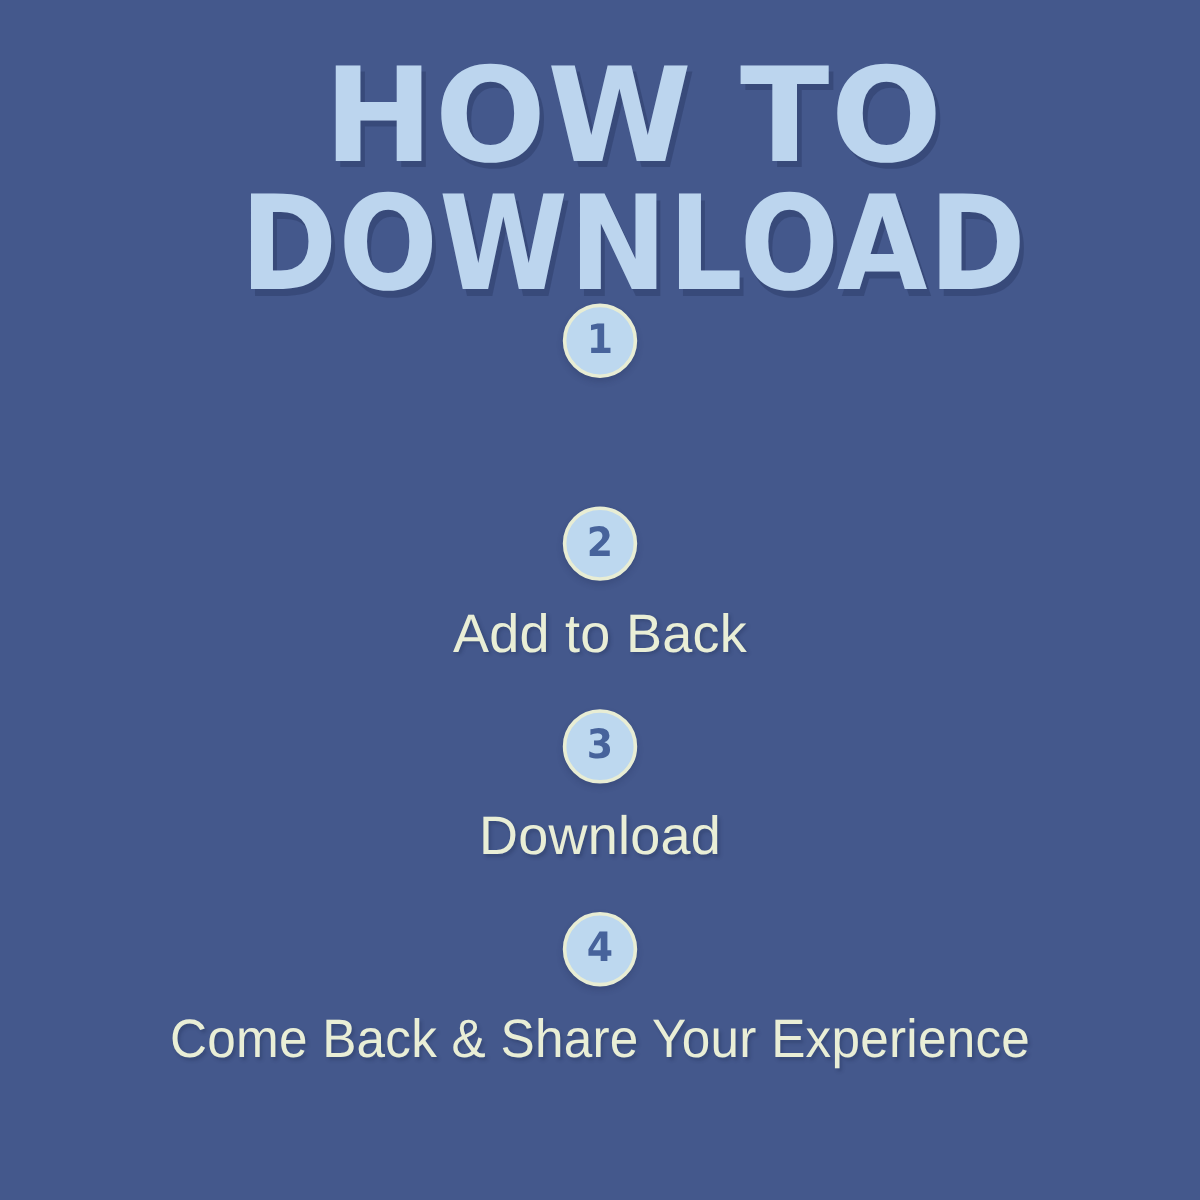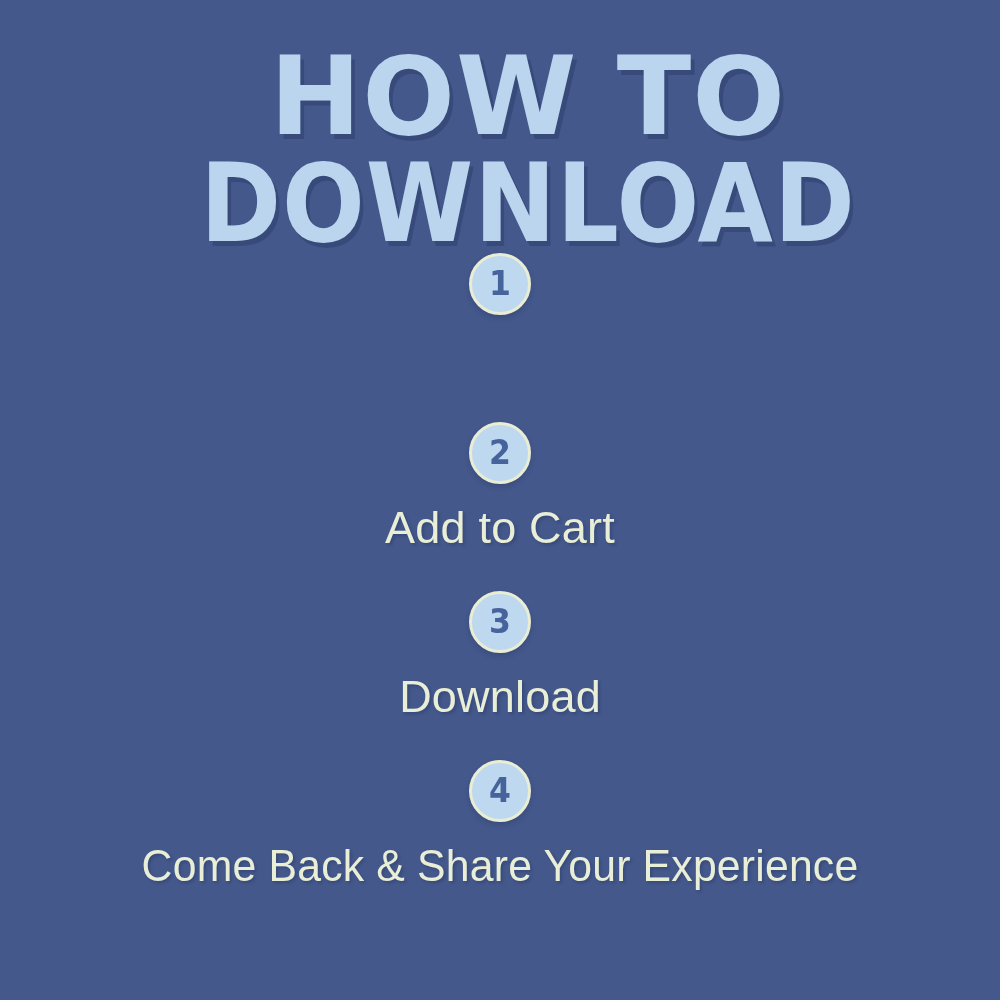--- a/index.html
+++ b/index.html
@@ -138,21 +138,21 @@
     <div class="step">
       <div class="badge">
         <span class="badge-num">1</span>
       </div>
     </div>
 
     <div class="step">
       <div class="badge">
         <span class="badge-num">2</span>
       </div>
-      <span class="step-label">Add to Cart</span>
+      <span class="step-label">Add to Back</span>
     </div>
 
     <div class="step">
       <div class="badge">
         <span class="badge-num">3</span>
       </div>
       <span class="step-label">Download</span>
     </div>
 
     <div class="step">

